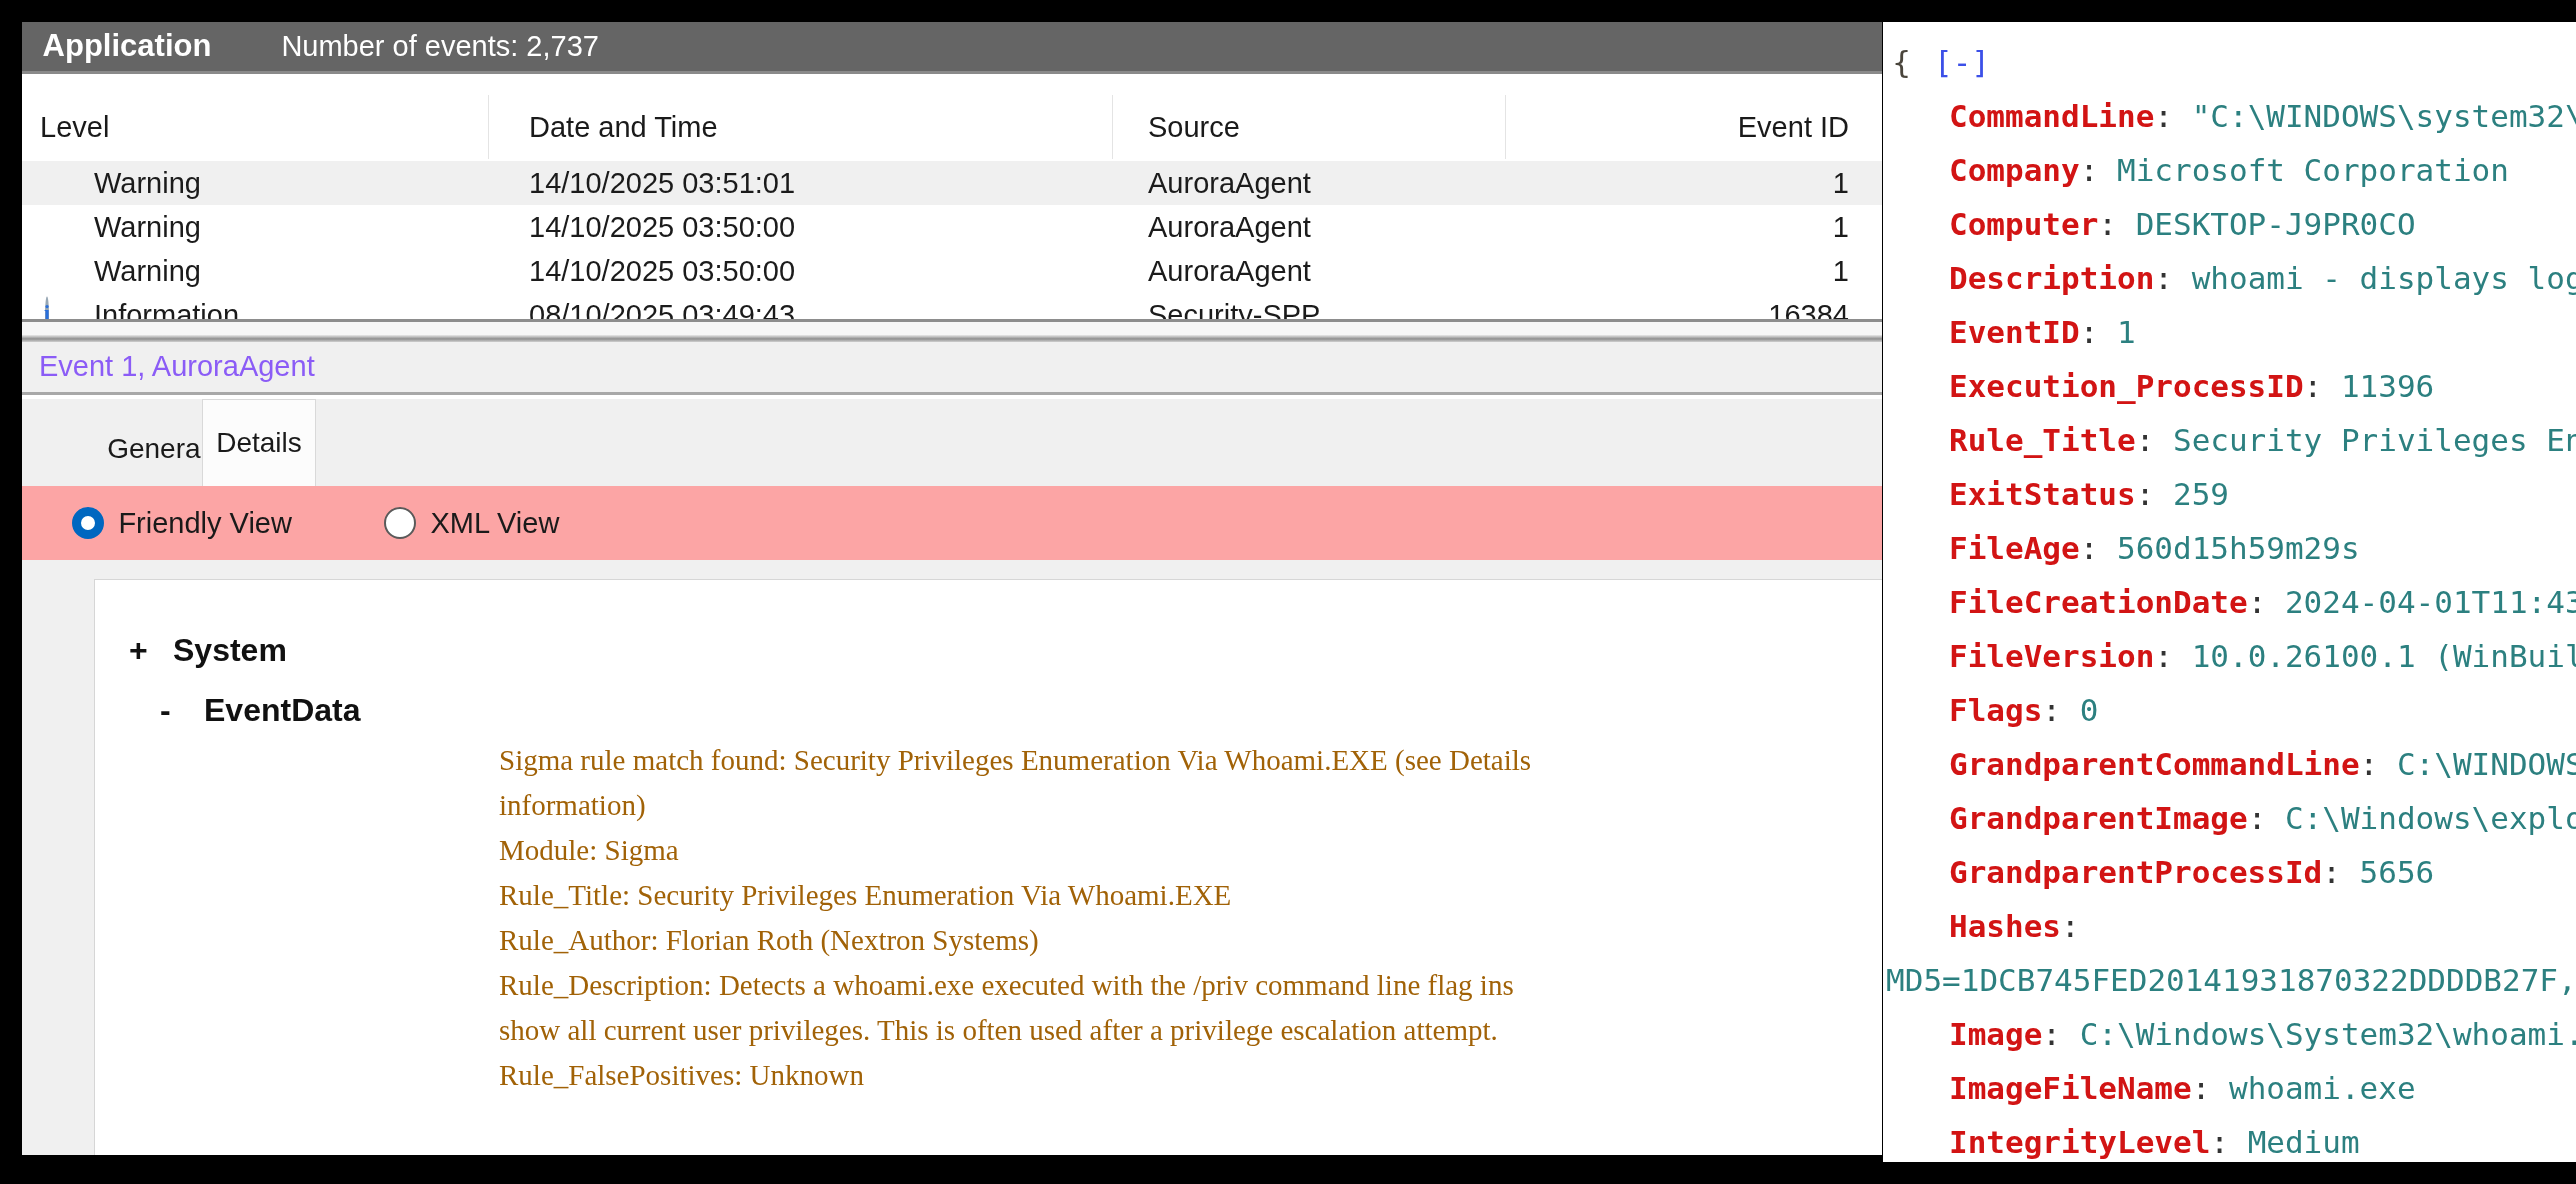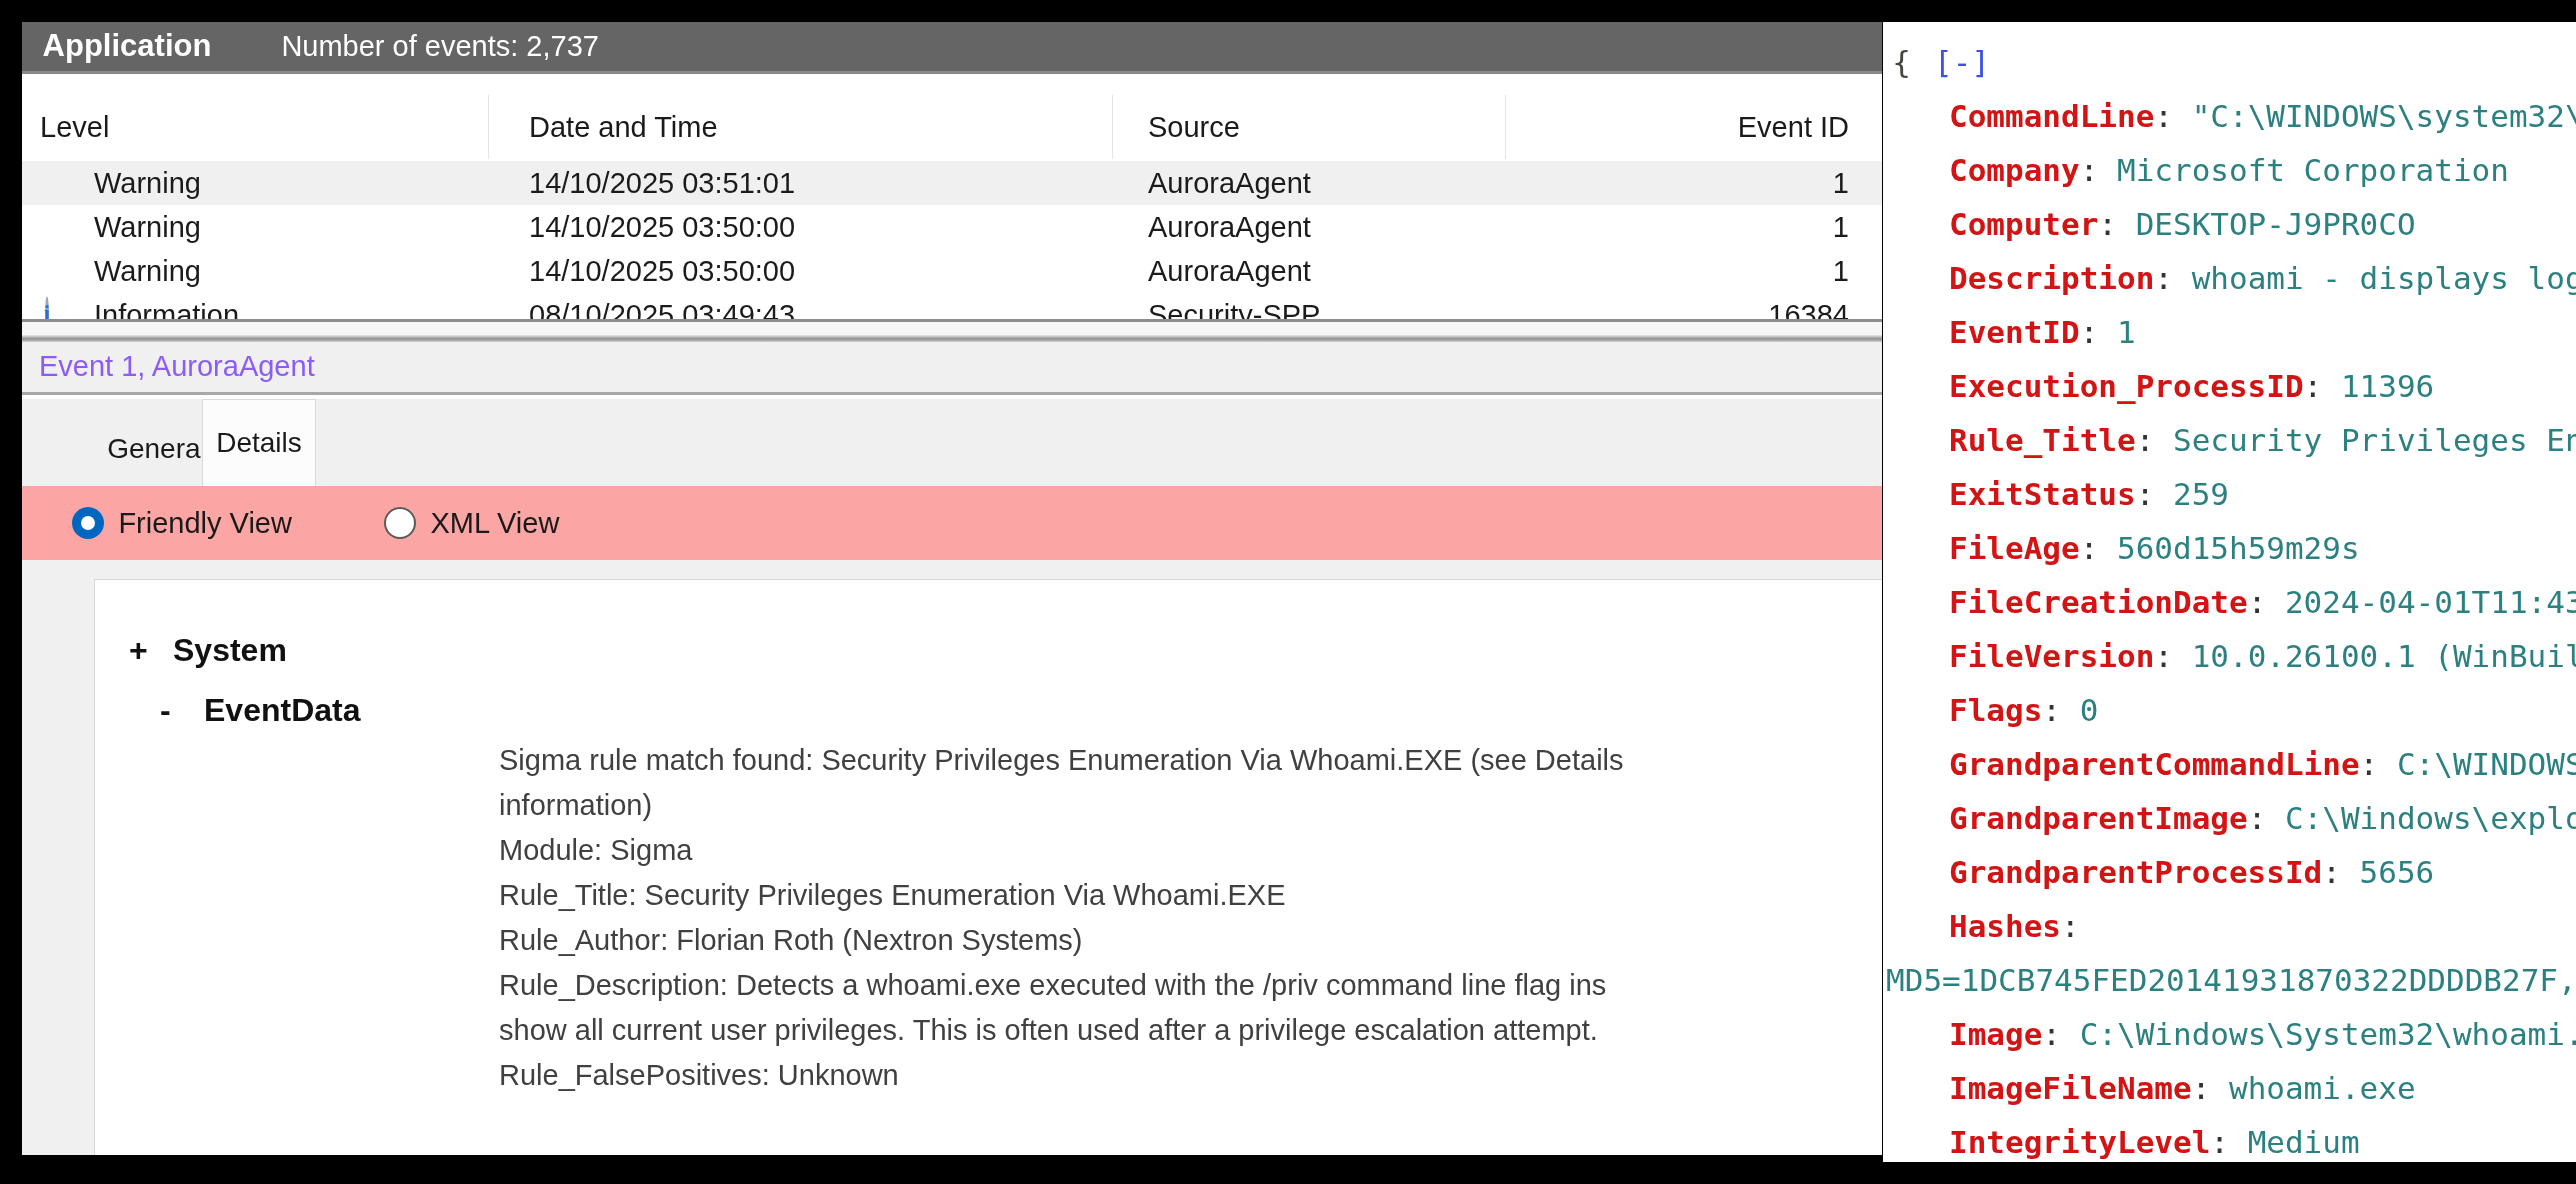--- a/index.html
+++ b/index.html
@@ -73,21 +73,21 @@
   .rlabel { font-size:29px; color:#1a1a1a; margin-left:14.4px; }
 
   .lp-content { position:absolute; left:0; top:538px; width:100%; height:595px; background:#f0f0f0; }
   .white-box { position:absolute; left:72px; top:19.6px; right:0; bottom:0; background:#fff;
                border-top:1.5px solid #d6d6d6; border-left:1.5px solid #d6d6d6; overflow:hidden; }
   .tree-item { position:absolute; font-size:32px; font-weight:bold; color:#111; }
   .tree-system    { left:34px; top:52px; }
   .tree-eventdata { left:17px; top:112px;margin-left:48px; }
   .tree-sign { display:inline-block; width:44px; }
   .detail-lines { position:absolute; left:404px; top:164px; right:0; }
-  .dline { height:45px; font-size:29px; color:#404040; white-space:nowrap; overflow:hidden; }
+  .dline { height:45px; font-size:29px; color:#a16207; white-space:nowrap; overflow:hidden;font-family:Liberation Serif, serif; }
 
   
   .right-panel { position:absolute; left:1883px; top:22px; width:1183px; height:1140px;
                  background:#fff; overflow:hidden;
                  font-family:"DejaVu Sans Mono", monospace; font-size:31px;
                  padding-top:13.4px; }
   .jline { height:54px; padding-left:66px; white-space:pre; display:flex; align-items:center; }
   .jline.first { padding-left:9.3px; }
   .jline.wrapline { padding-left:3.1px; overflow:hidden; }
   .jbrace { color:#4a453c; margin-right:23px; }

